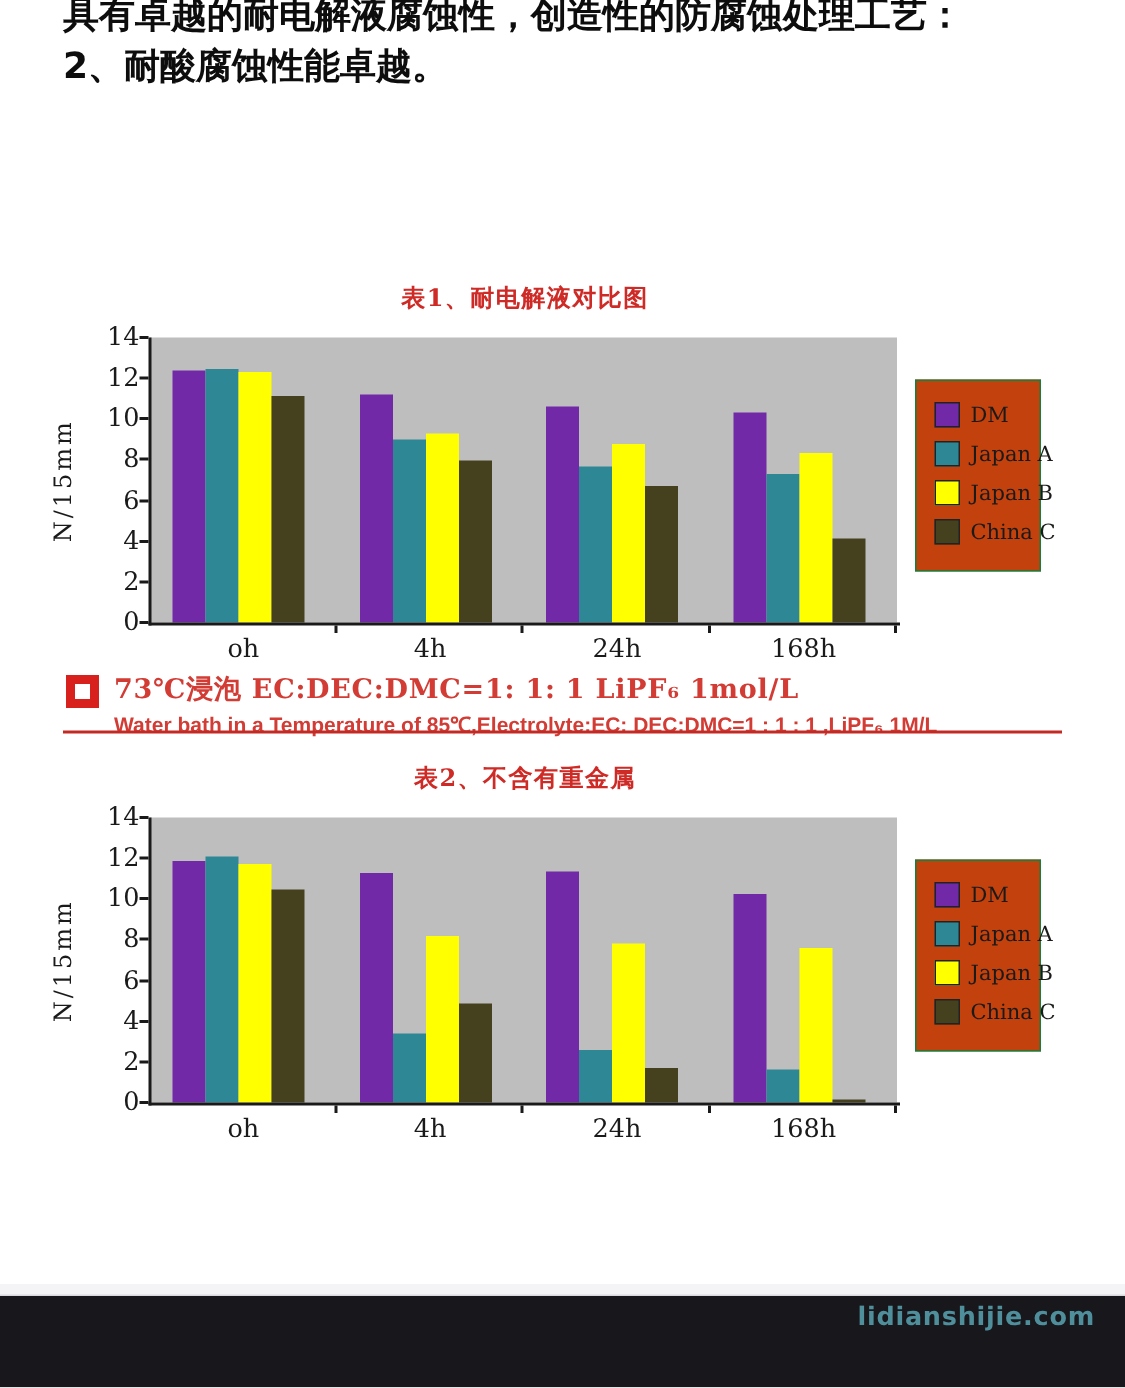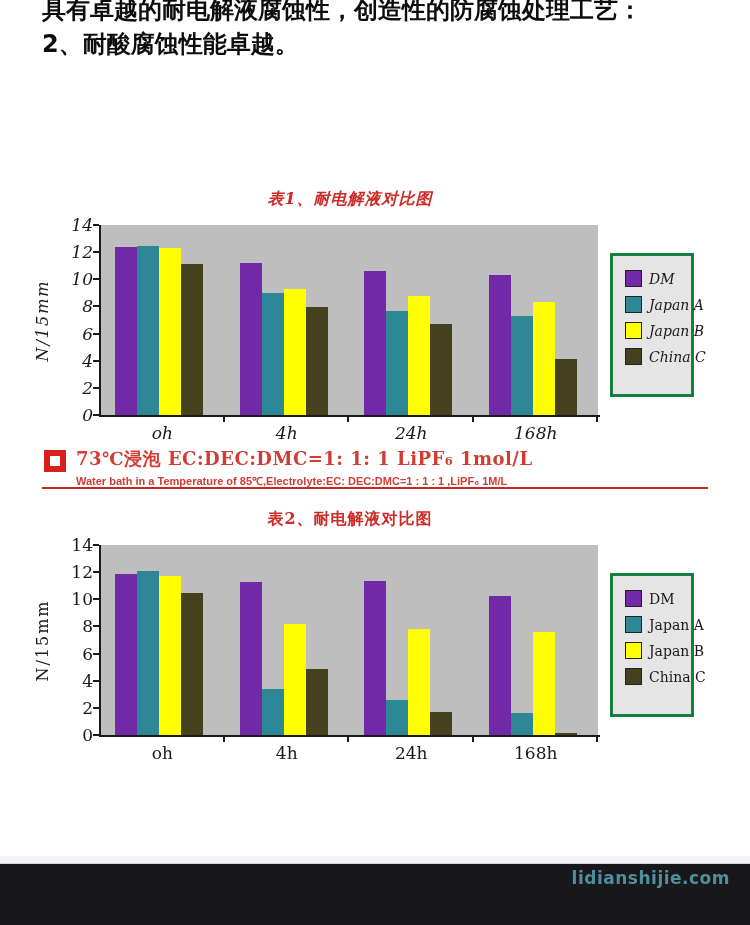--- a/index.html
+++ b/index.html
@@ -23,54 +23,54 @@
                font-family:"DejaVu Serif",serif;font-size:17px;color:#1a1a1a;}
   .ytick-mark{position:absolute;left:93px;width:6px;height:2px;background:#1a1a1a;}
   .xtick-mark{position:absolute;top:232px;width:2px;height:5px;background:#1a1a1a;}
   .xcat-label{position:absolute;top:238px;text-align:center;
               font-family:"DejaVu Serif",serif;font-size:17px;color:#1a1a1a;}
   .bar{position:absolute;bottom:0;}
   .y-axis-title{position:absolute;left:26px;top:40px;width:32px;height:190px;
                 display:flex;align-items:center;justify-content:center;}
   .y-axis-title span{transform:rotate(-90deg);white-space:nowrap;color:#1a1a1a;
                      font-family:"DejaVu Serif",serif;font-size:16px;letter-spacing:2px;}
-  .legend{position:absolute;left:610px;top:68px;width:84px;background:#e5e5e5;
-          border:3px solid #15803d;padding:14px 0 20px 12px;box-sizing:border-box;}
+  .legend{position:absolute;left:610px;top:68px;width:84px;background:#c2410c;
+          border:1px solid #15803d;padding:14px 0 8px 12px;box-sizing:border-box;}
   .legend-item{display:flex;align-items:center;margin-bottom:9px;}
   .legend-swatch{width:15px;height:15px;border:1px solid #222;margin-right:7px;flex:0 0 auto;}
   .legend-label{font-family:"DejaVu Serif",serif;font-size:14px;color:#1a1a1a;white-space:nowrap;}
 
   
   .caption{position:absolute;left:42px;width:666px;color:#D23C34;}
   .caption-row{display:flex;align-items:flex-start;}
   .caption-icon{width:22px;height:22px;background:#D8201C;position:relative;
                 margin:3px 10px 0 2px;flex:0 0 auto;}
   .caption-icon::after{content:"";position:absolute;left:6px;top:6px;width:10px;height:10px;background:#fff;}
   .caption-line1{font-family:"DejaVu Serif",serif;font-size:18px;font-weight:600;letter-spacing:.5px;}
-  .caption-line2{font-size:11px;font-weight:600;margin-top:2px;font-family:"Liberation Sans",sans-serif;}
+  .caption-line2{font-size:14px;font-weight:600;margin-top:2px;font-family:"Liberation Sans",sans-serif;}
   .caption-rule{position:absolute;left:0;top:40px;width:666px;height:2px;background:#C42A24;}
 
   
   .footer-sep{position:absolute;left:0;top:856px;width:750px;height:7px;background:#f4f4f6;
               border-bottom:1px solid #d9d9de;}
   .footer{position:absolute;left:0;top:864px;width:750px;height:61px;background:#17171C;}
   .watermark{position:absolute;right:20px;top:4px;color:#4E8F9B;font-size:17px;font-weight:700;
              letter-spacing:.5px;font-family:"DejaVu Sans",sans-serif;}
 </style>
 </head>
 <body>
 
 <div class="page">
 
   <div class="intro">
     <div>具有卓越的耐电解液腐蚀性，创造性的防腐蚀处理工艺：</div>
     <div>2、耐酸腐蚀性能卓越。</div>
   </div>
 
-  <div class="chart-block" style="top:185px;font-style:italic;">
+  <div class="chart-block" style="top:185px;">
     <div class="chart-title">表1、耐电解液对比图</div>
     <div class="y-axis-title">
       <span>N/15mm</span>
     </div>
     <div class="plot-area" style="background: rgb(190, 190, 190);">
         <div class="bar" style="left: 15px; width: 22px; height: 168.286px; background: rgb(113, 41, 168);"></div>
         <div class="bar" style="left: 37px; width: 22px; height: 168.964px; background: rgb(46, 135, 149);"></div>
         <div class="bar" style="left: 59px; width: 22px; height: 166.929px; background: rgb(255, 255, 0);"></div>
         <div class="bar" style="left: 81px; width: 22px; height: 150.643px; background: rgb(69, 65, 31);"></div>
         <div class="bar" style="left: 139.5px; width: 22px; height: 152px; background: rgb(113, 41, 168);"></div>
@@ -137,21 +137,21 @@
       <div class="caption-icon"></div>
       <div>
         <div class="caption-line1">73℃浸泡  EC:DEC:DMC=1: 1: 1  LiPF₆  1mol/L</div>
         <div class="caption-line2">Water bath in a Temperature of 85℃,Electrolyte:EC: DEC:DMC=1 : 1 : 1 ,LiPF₆ 1M/L</div>
       </div>
     </div>
     <div class="caption-rule"></div>
   </div>
 
   <div class="chart-block" style="top:505px;">
-    <div class="chart-title">表2、耐电解液对比图</div>
+    <div class="chart-title">表2、不含有重金属</div>
     <div class="y-axis-title">
       <span>N/15mm</span>
     </div>
     <div class="plot-area" style="background: rgb(190, 190, 190);">
         <div class="bar" style="left: 15px; width: 22px; height: 160.821px; background: rgb(113, 41, 168);"></div>
         <div class="bar" style="left: 37px; width: 22px; height: 163.536px; background: rgb(46, 135, 149);"></div>
         <div class="bar" style="left: 59px; width: 22px; height: 159.464px; background: rgb(255, 255, 0);"></div>
         <div class="bar" style="left: 81px; width: 22px; height: 141.821px; background: rgb(69, 65, 31);"></div>
         <div class="bar" style="left: 139.5px; width: 22px; height: 152.679px; background: rgb(113, 41, 168);"></div>
         <div class="bar" style="left: 161.5px; width: 22px; height: 46.1429px; background: rgb(46, 135, 149);"></div>

